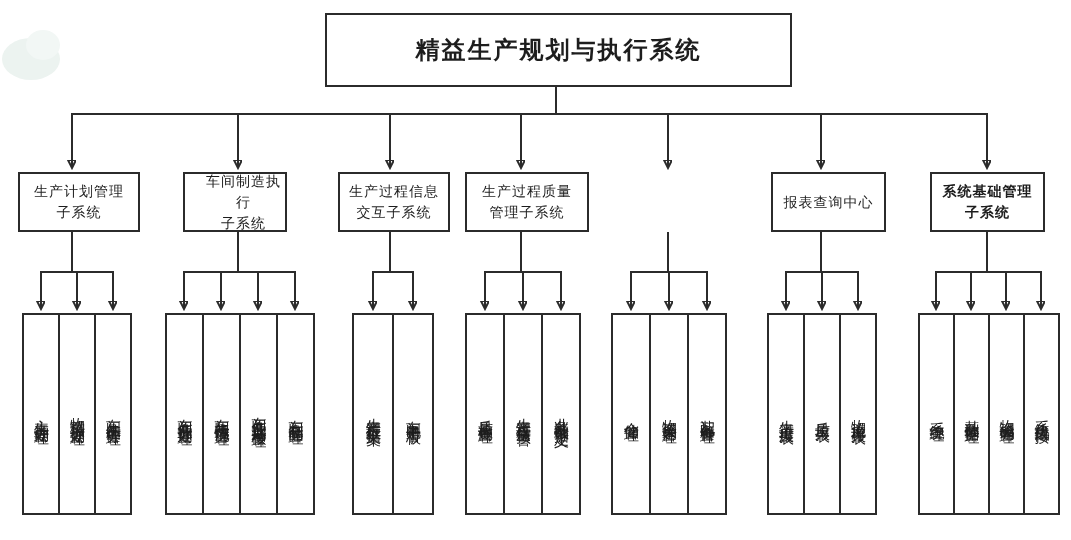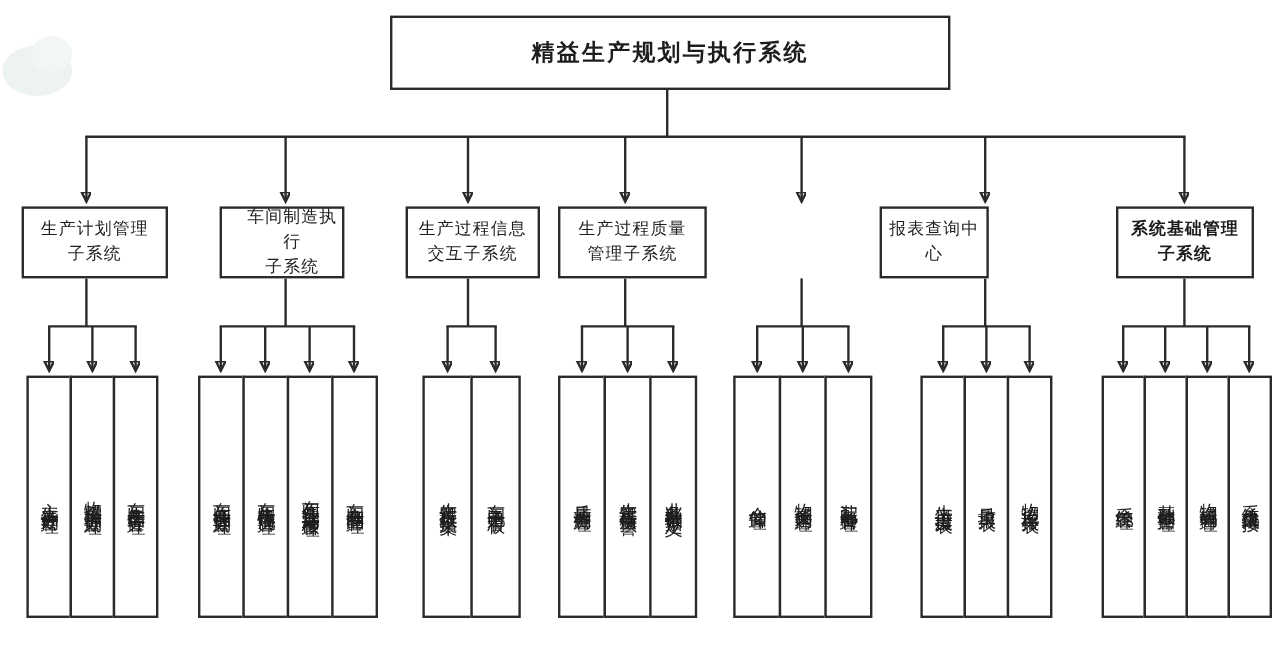--- a/index.html
+++ b/index.html
@@ -9,21 +9,21 @@
   .wm1,.wm2{position:absolute;border-radius:50%;}
   .wm1{left:2px;top:38px;width:58px;height:42px;background:#ecf3f0;}
   .wm2{left:26px;top:30px;width:34px;height:30px;background:#f2f7f5;}
 
   svg.connectors{position:absolute;left:0;top:0;width:1071px;height:540px;}
   svg.connectors path{stroke:#2b2b2b;stroke-width:2;fill:none;}
   svg.connectors path.cap{stroke-linecap:square;}
 
   .node{position:absolute;box-sizing:border-box;border:2px solid #2b2b2b;background:#ffffff;
         display:flex;align-items:center;justify-content:center;text-align:center;}
-  .root{left:325px;top:13px;width:467px;height:62px;font-size:19px;font-weight:bold;letter-spacing:2px;}
+  .root{left:325px;top:13px;width:467px;height:74px;font-size:24px;font-weight:bold;letter-spacing:2px;}
   .lvl2{top:172px;height:60px;font-size:14px;line-height:1.5;letter-spacing:1px;}
   .lvl2 span{white-space:pre-line;}
   .leaf{top:313px;height:202px;}
   .leaf span{writing-mode:vertical-rl;text-orientation:upright;font-size:15px;letter-spacing:2px;line-height:1;}
 </style>
 </head>
 <body>
 
 <div class="canvas">
 
@@ -104,21 +104,21 @@
 子系统</span>
     </div>
   <div class="node lvl2" style="left:338px;width:112px;">
       <span>生产过程信息
 交互子系统</span>
     </div>
   <div class="node lvl2" style="left:465px;width:124px;">
       <span>生产过程质量
 管理子系统</span>
     </div>
-  <div class="node lvl2" style="left:733px;width:91px;">
+  <div class="node lvl2" style="left:771px;width:115px;">
       <span>报表查询中心</span>
     </div>
   <div class="node lvl2" style="left:930px;width:115px;font-weight:bold;">
       <span>系统基础管理
 子系统</span>
     </div>
 
   <div class="node leaf" style="left:22px;width:38px;">
       <span>主生产计划管理</span>
     </div>

